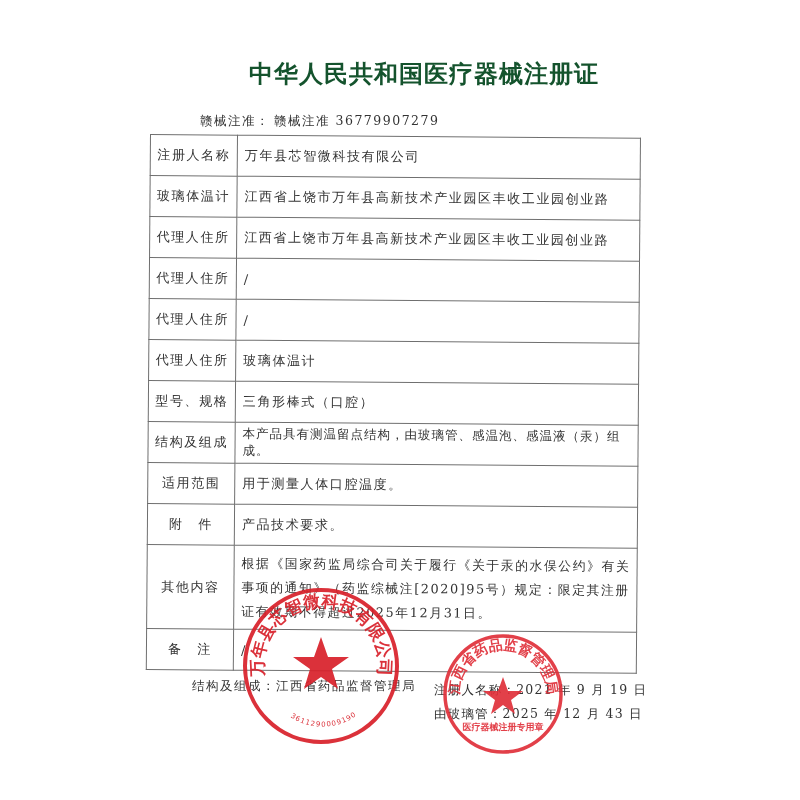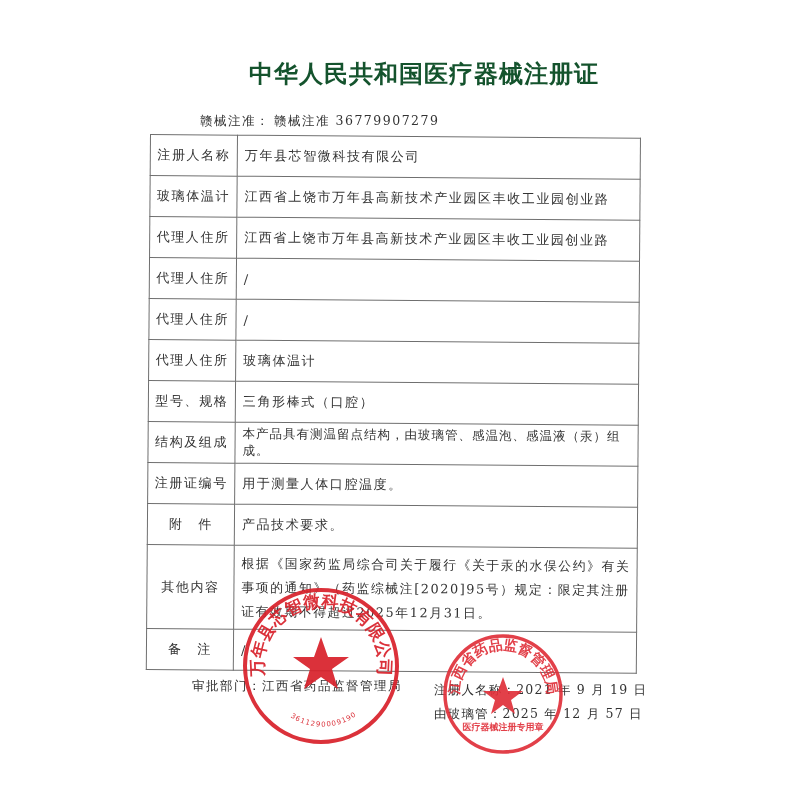--- a/index.html
+++ b/index.html
@@ -58,48 +58,48 @@
   </tr>
   <tr class="r">
     <td class="lbl">型号、规格</td>
     <td class="val">三角形棒式（口腔）</td>
   </tr>
   <tr class="r">
     <td class="lbl">结构及组成</td>
     <td class="val" style="letter-spacing:1px;font-size:12.5px;">本产品具有测温留点结构，由玻璃管、感温泡、感温液（汞）组成。</td>
   </tr>
   <tr class="r">
-    <td class="lbl">注册证编号</td>
+    <td class="lbl">适用范围</td>
     <td class="val">用于测量人体口腔温度。</td>
   </tr>
   <tr class="r">
     <td class="lbl">附　件</td>
     <td class="val">产品技术要求。</td>
   </tr>
   <tr class="tall">
     <td class="lbl">其他内容</td>
     <td class="val multi">根据《国家药监局综合司关于履行《关于汞的水俣公约》有关事项的通知》（药监综械注[2020]95号）规定：限定其注册证有效期不得超过2025年12月31日。</td>
   </tr>
   <tr class="r">
     <td class="lbl">备　注</td>
     <td class="val">/</td>
   </tr>
 </tbody>
   </table>
 
 <div class="footer-left">
-  <span>审批部门：</span><span>江西省药品监督管理局</span>
+  <span>结构及组成：</span><span>江西省药品监督管理局</span>
 </div>
 
 <div class="footer-right">
   <div>
     <span>注册人名称：</span><span>2021 年 9 月 19 日</span>
   </div>
   <div>
-    <span>由玻璃管：</span><span>2025 年 12 月 57 日</span>
+    <span>由玻璃管：</span><span>2025 年 12 月 43 日</span>
   </div>
 </div>
 
 <svg class="stamp" style="left:240px;top:585px;" width="162" height="162" viewBox="0 0 162 162">
   <defs>
     <path id="arc1" d="M 25 95 A 58 58 0 1 1 137 95"></path>
     <path id="arc1b" d="M 45 128 A 58 58 0 0 0 122 126"></path>
   </defs>
   <circle cx="81" cy="81" r="76" fill="none" stroke="#d8202a" stroke-width="4"></circle>
   <text font-size="17" font-weight="bold" fill="#d8202a" font-family="'DejaVu Serif',serif">

